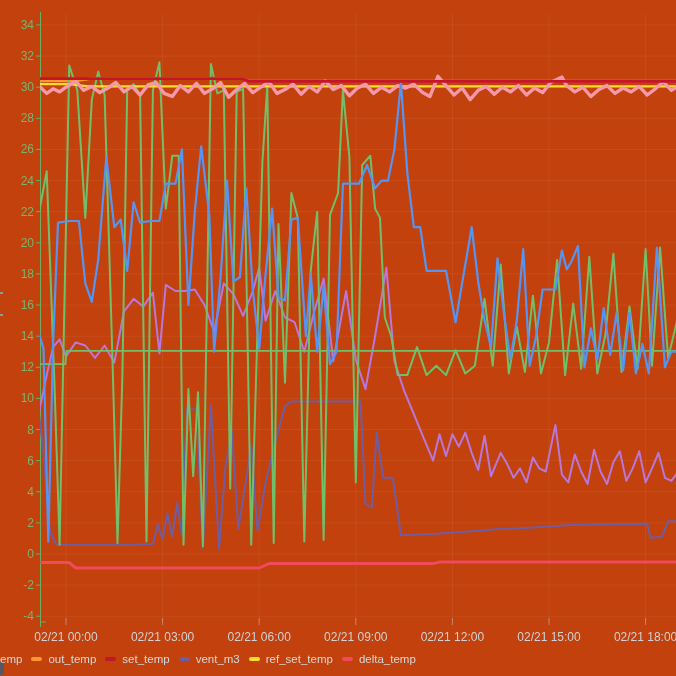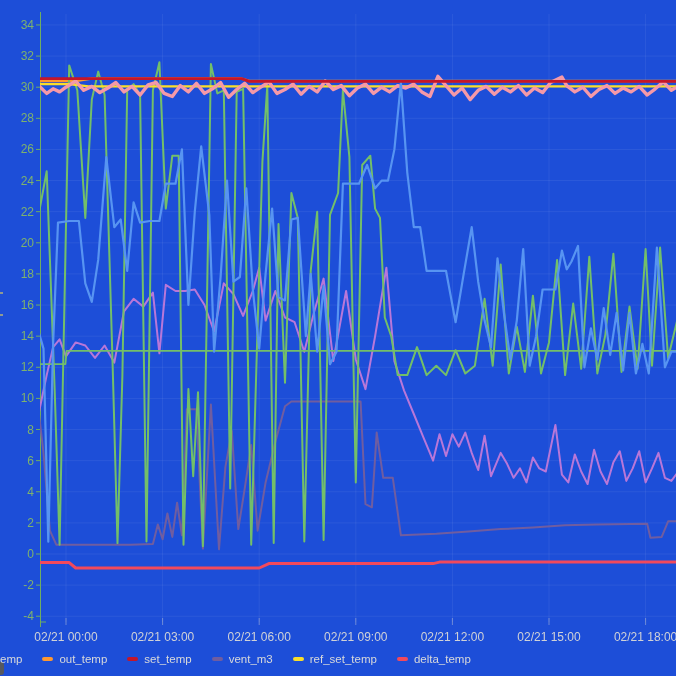--- a/index.html
+++ b/index.html
@@ -1,20 +1,20 @@
 <!DOCTYPE html>
 <html><head>
 <meta charset="utf-8">
 <style>
   html,body{margin:0;padding:0;background:#15171b;width:676px;height:676px;overflow:hidden;
     font-family:"Liberation Sans",sans-serif;}
-  .panel{position:relative;width:676px;height:676px;background:#1d4ed8;text-align:center;}
+  .panel{position:relative;width:676px;height:676px;background:#c2410c;text-align:center;}
   svg{position:absolute;left:0;top:0;display:block;}
   .legend{position:absolute;left:0;top:649px;width:676px;height:20px;display:flex;
-    align-items:center;gap:20px;color:#d8d9da;font-size:11.5px;white-space:nowrap;overflow:hidden;}
+    align-items:center;gap:9px;color:#d8d9da;font-size:11.5px;white-space:nowrap;overflow:hidden;}
   .legend-item{display:flex;align-items:center;cursor:pointer;}
   .legend-swatch{width:11px;height:4px;border-radius:2px;margin-right:6px;flex:0 0 auto;}
   .frag{position:absolute;background:#8f9a92;width:3px;height:2px;left:0;}
   .corner-frag{position:absolute;left:0;top:662px;width:4px;height:13px;background:#56585f;
     border-radius:0 3px 3px 0;}
 </style>
 </head>
 <body>
 
 <div class="panel">

